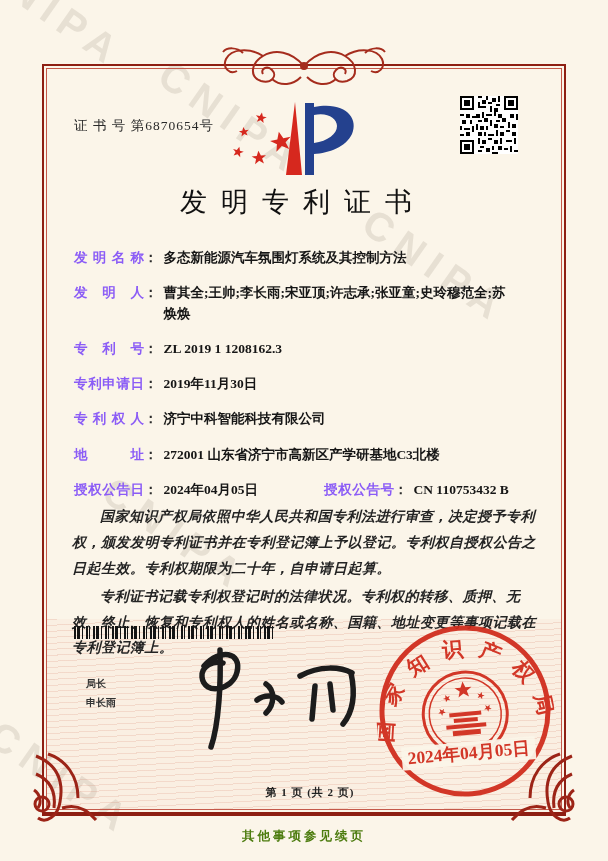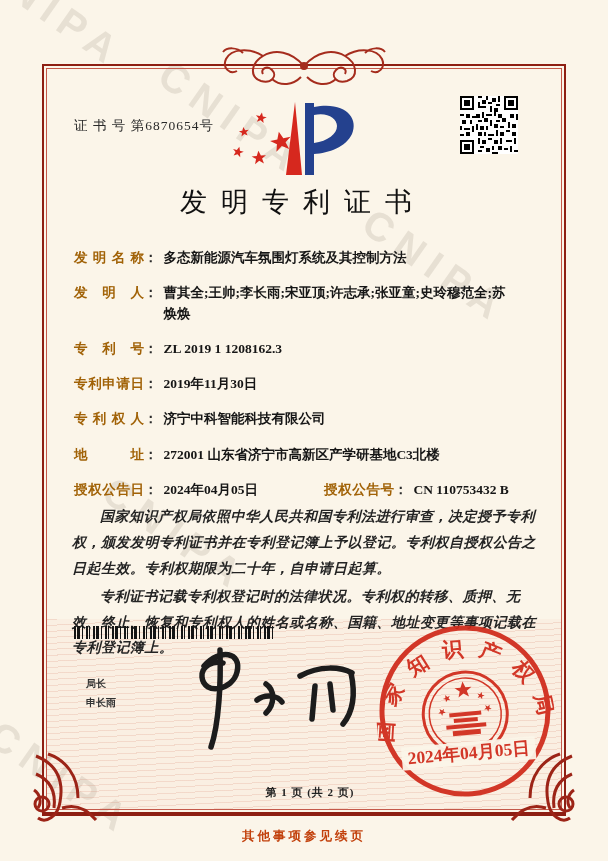--- a/index.html
+++ b/index.html
@@ -74,21 +74,21 @@
     letter-spacing:14px; text-indent:14px;
     color:#111;
   }
 
   
   .fields { position:absolute; left:30px; right:24px; top:182px; font-size:13.5px; }
   .field-row { display:flex; margin-bottom:15px; line-height:1.5; }
   .flabel {
     display:inline-block; width:70px;
     text-align:justify; text-align-last:justify;
-    font-weight:600; color:#a16207; flex:none;
+    font-weight:600; color:#8b5cf6; flex:none;
   }
   .fcolon { flex:none; font-weight:600; margin-right:6px; color:#2b2b2b; }
   .fvalue { font-weight:700; color:#161616; }
   .pair { display:flex; }
   .pair.first { width:250px; flex:none; }
 
   
   .paras {
     position:absolute; left:28px; right:28px; top:438px;
     font-size:14px; line-height:1.85; color:#242424;
@@ -116,21 +116,21 @@
   .seal { position:absolute; left:332px; top:556px; width:178px; height:178px;
     transform:rotate(-5deg); opacity:0.93; }
 
   .pagenum {
     position:absolute; left:12px; right:0; bottom:12px;
     text-align:center; font-size:11px; color:#222; font-weight:600;
     letter-spacing:1px; z-index:4;
   }
   .continuation {
     position:absolute; left:0; right:0; top:828px;
-    text-align:center; font-size:12.5px; color:#c2410c;
+    text-align:center; font-size:12.5px; color:#4d7c0f;
     letter-spacing:3px; font-weight:600; z-index:2;
   }
 </style>
 </head>
 <body>
 
 <div class="page">
 
   <span class="wm" style="left:-32px; top:-12px;">CNIPA</span>
   <span class="wm" style="left:148px; top:96px;">CNIPA</span>

